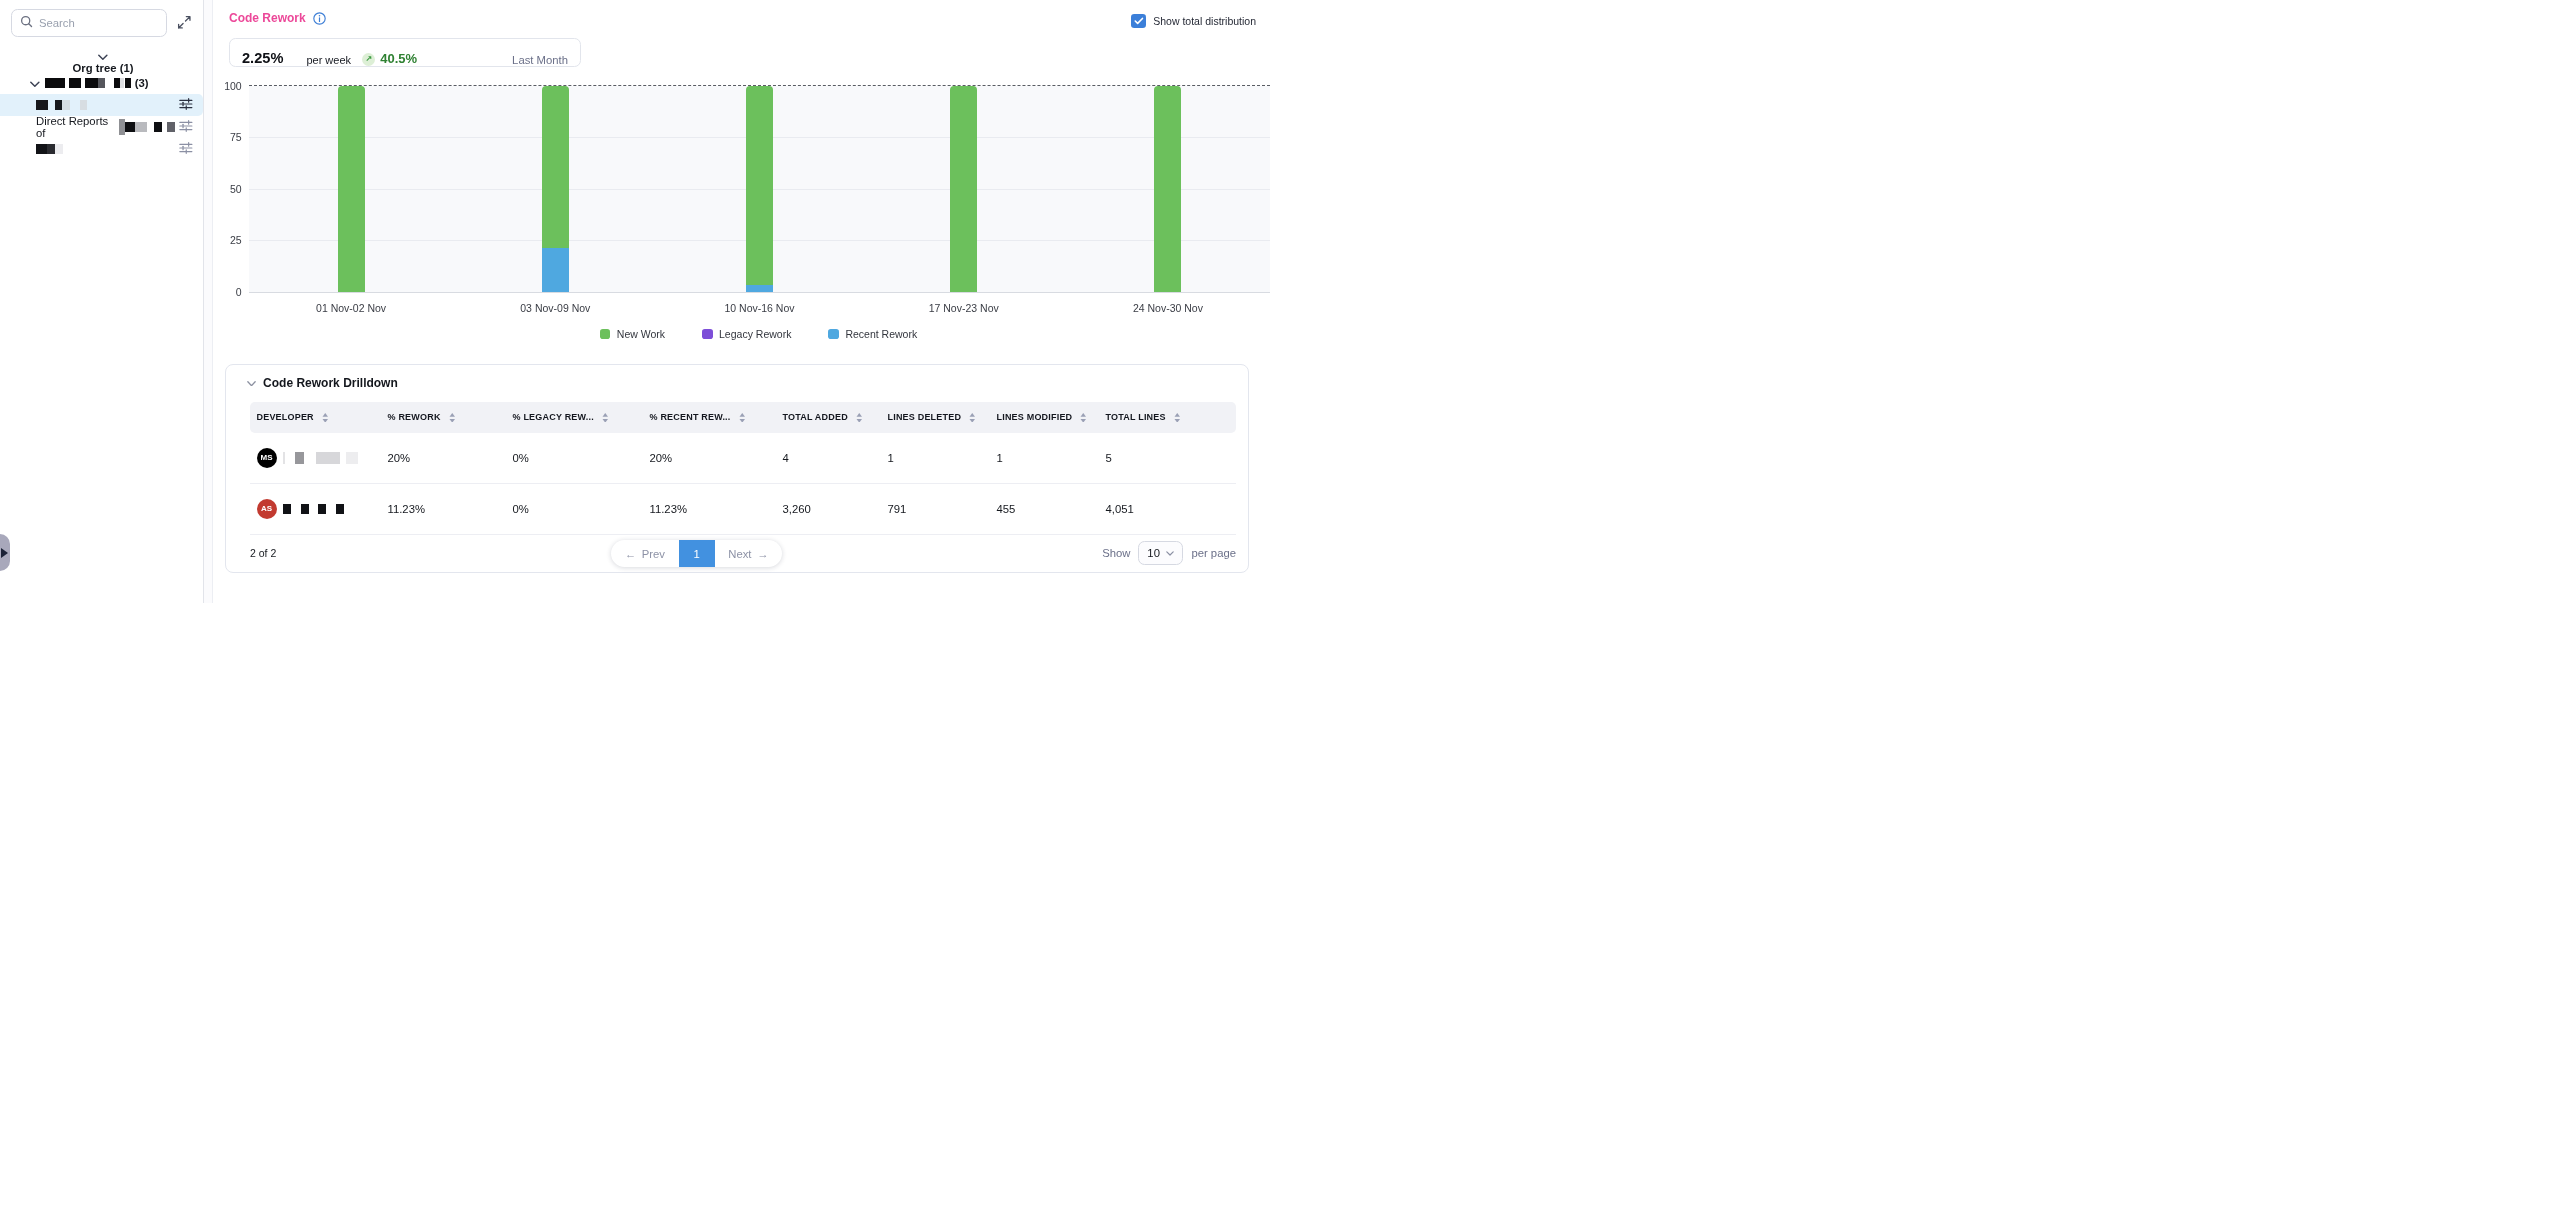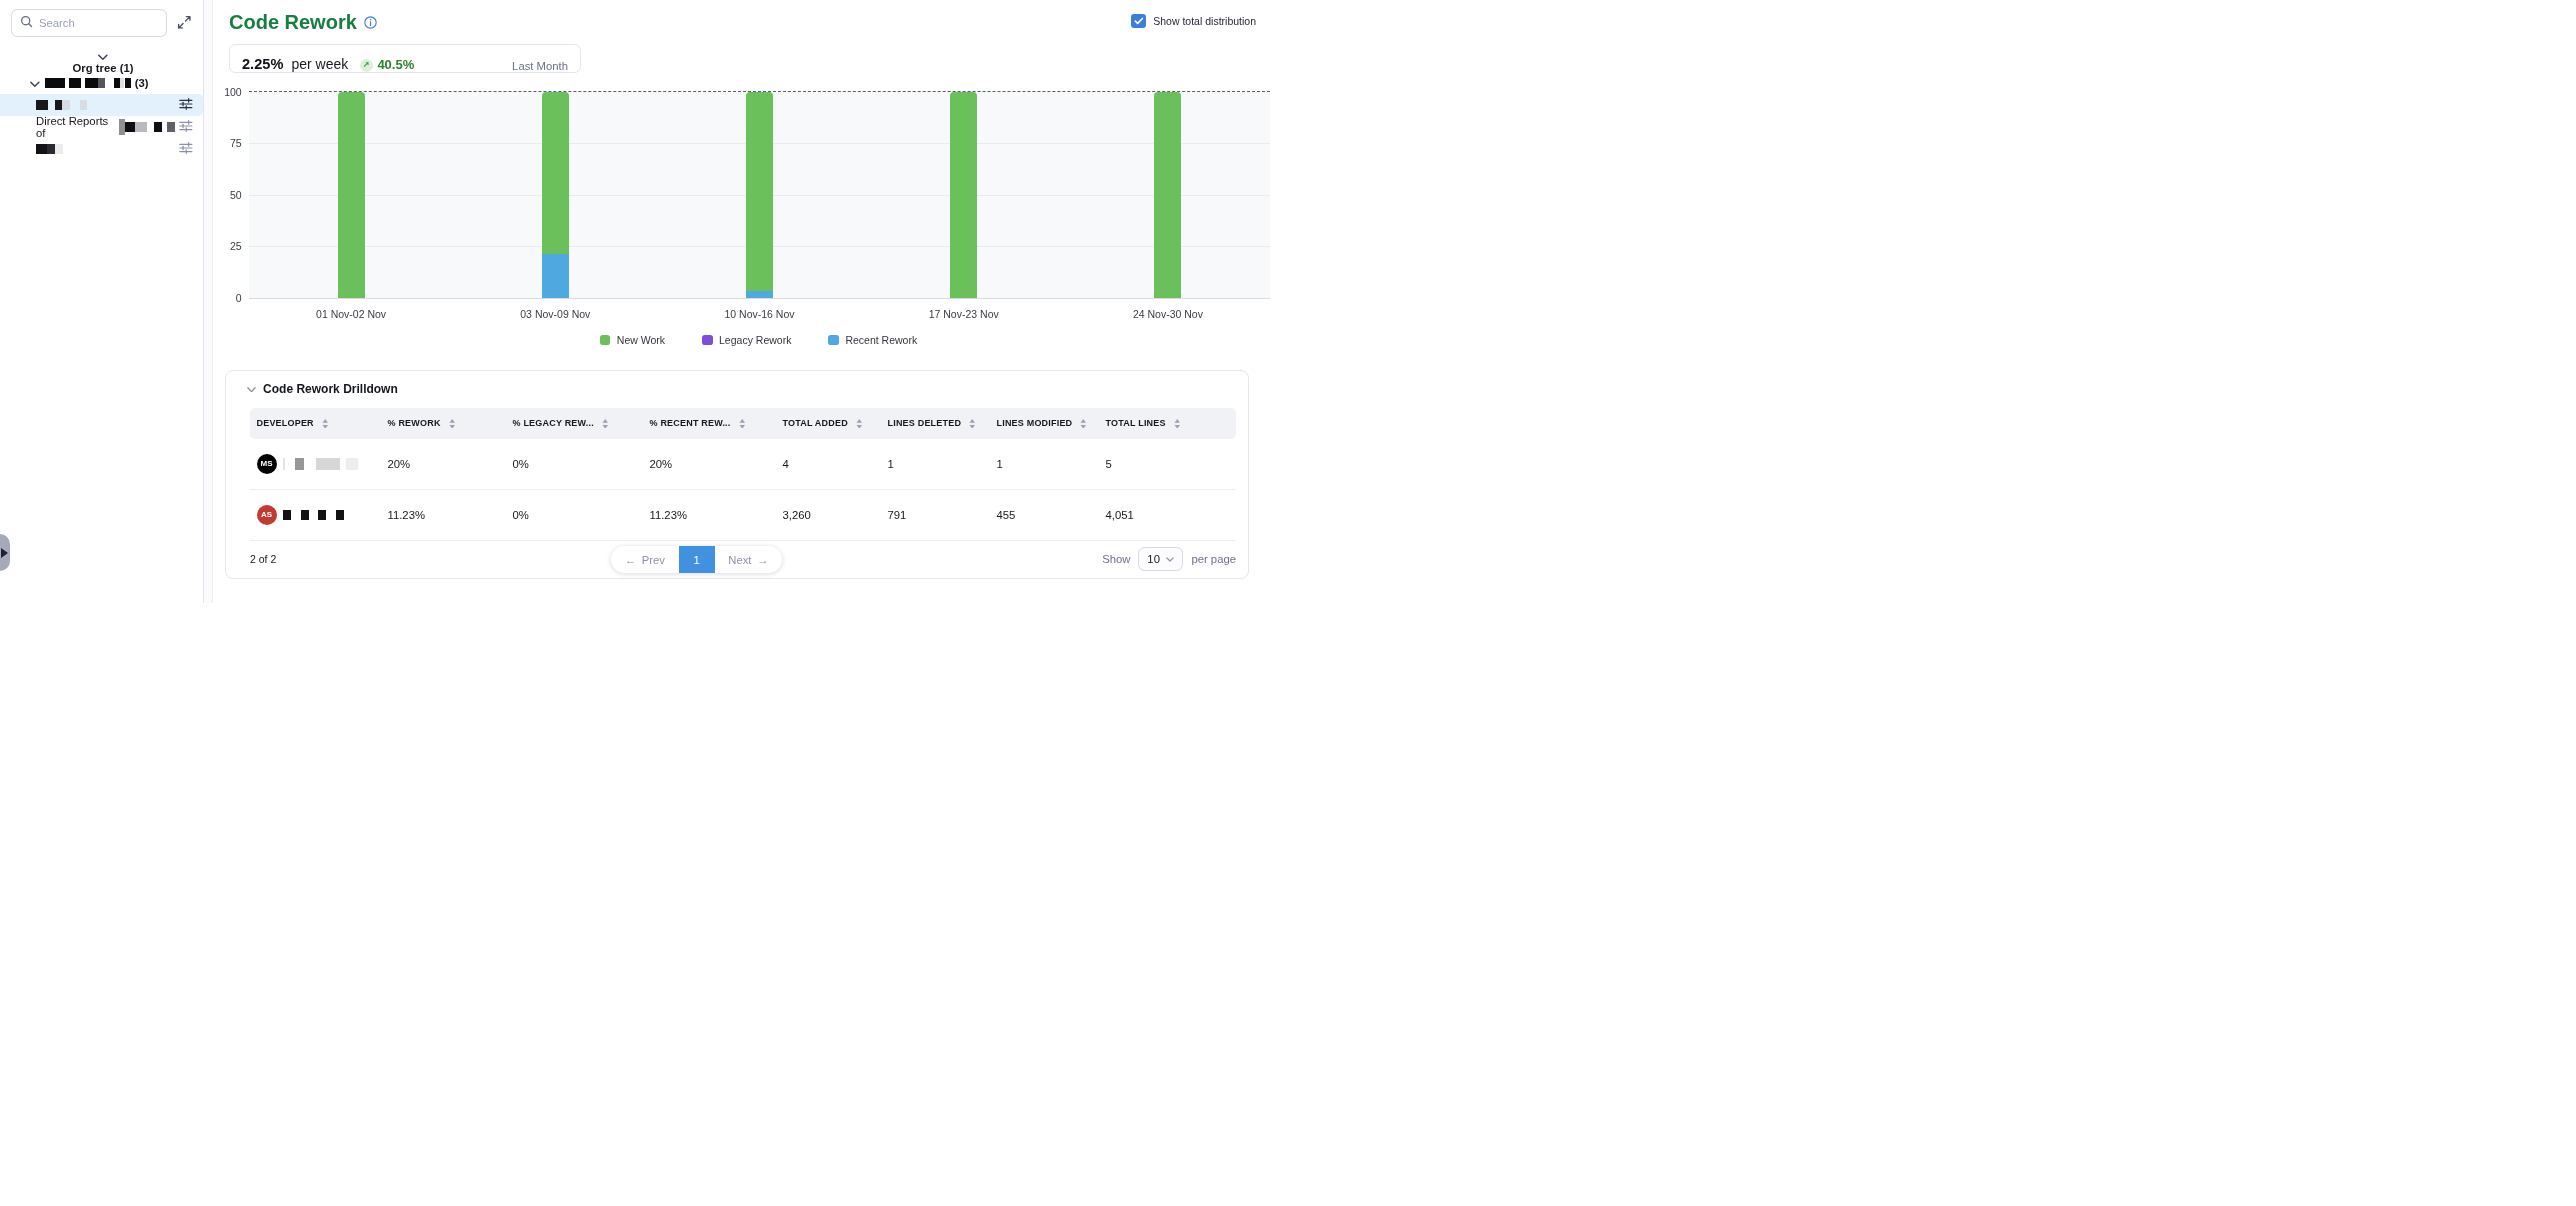--- a/index.html
+++ b/index.html
@@ -26,30 +26,30 @@
     background:linear-gradient(to right,#c9c9cd 0 42%,#0c0c0e 42% 100%); }
 
   
   .gutter { position:absolute; left:203px; top:0; bottom:0; width:9.7px; background:#fbfbfd;
     border-left:0.8px solid #e2e4ea; border-right:0.8px solid #eceef3; }
 
   
   .main { position:absolute; left:213px; top:0; right:0; bottom:0; padding:11.3px 0 0 12px; background:#fff; }
   .topbar { display:flex; align-items:flex-start; justify-content:space-between; padding:0 32px 0 4px; }
   .title-wrap { display:flex; align-items:center; gap:7.3px; }
-  .page-title { font-size:20px; font-weight:700; color:#15803d; margin:0; }
+  .page-title { font-size:12px; font-weight:700; color:#ec4899; margin:0; }
   .chk-row { display:flex; align-items:center; gap:7.3px; margin-top:2.4px; cursor:pointer; }
   .checkbox { width:14.6px; height:14.6px; border-radius:3.2px; background:#3b7fd9;
     display:flex; align-items:center; justify-content:center; }
   .chk-label { font-size:10.5px; color:#262a36; }
 
   .stat-card { margin:9.7px 0 0 4px; width:352px; height:29px; border:0.8px solid #e2e5ec; border-radius:6.5px;
     display:flex; align-items:flex-end; padding:0 12px; }
   .stat-value { font-size:14.6px; font-weight:700; color:#0f1116; }
-  .stat-unit { font-size:14px; color:#171a22; margin-left:8px; }
+  .stat-unit { font-size:11px; color:#171a22; margin-left:23px; }
   .delta-circle { width:13px; height:13px; border-radius:50%; background:#ddefd6;
     display:flex; align-items:center; justify-content:center; margin-left:11.3px; }
   .delta-arrow { font-size:8px; font-weight:700; color:#3c9a42; line-height:1; }
   .delta-text { font-size:13px; font-weight:700; color:#2f8132; margin-left:4.9px; }
   .stat-period { margin-left:auto; font-size:11.3px; color:#6b7089; }
 
   
   .chart-area { position:relative; margin-top:18.6px; margin-left:4px; }
   .plot { position:relative; margin-left:20px; margin-right:18px; height:207px;
     background:#f8f9fb; border-bottom:0.8px solid #d8dbe1; }

